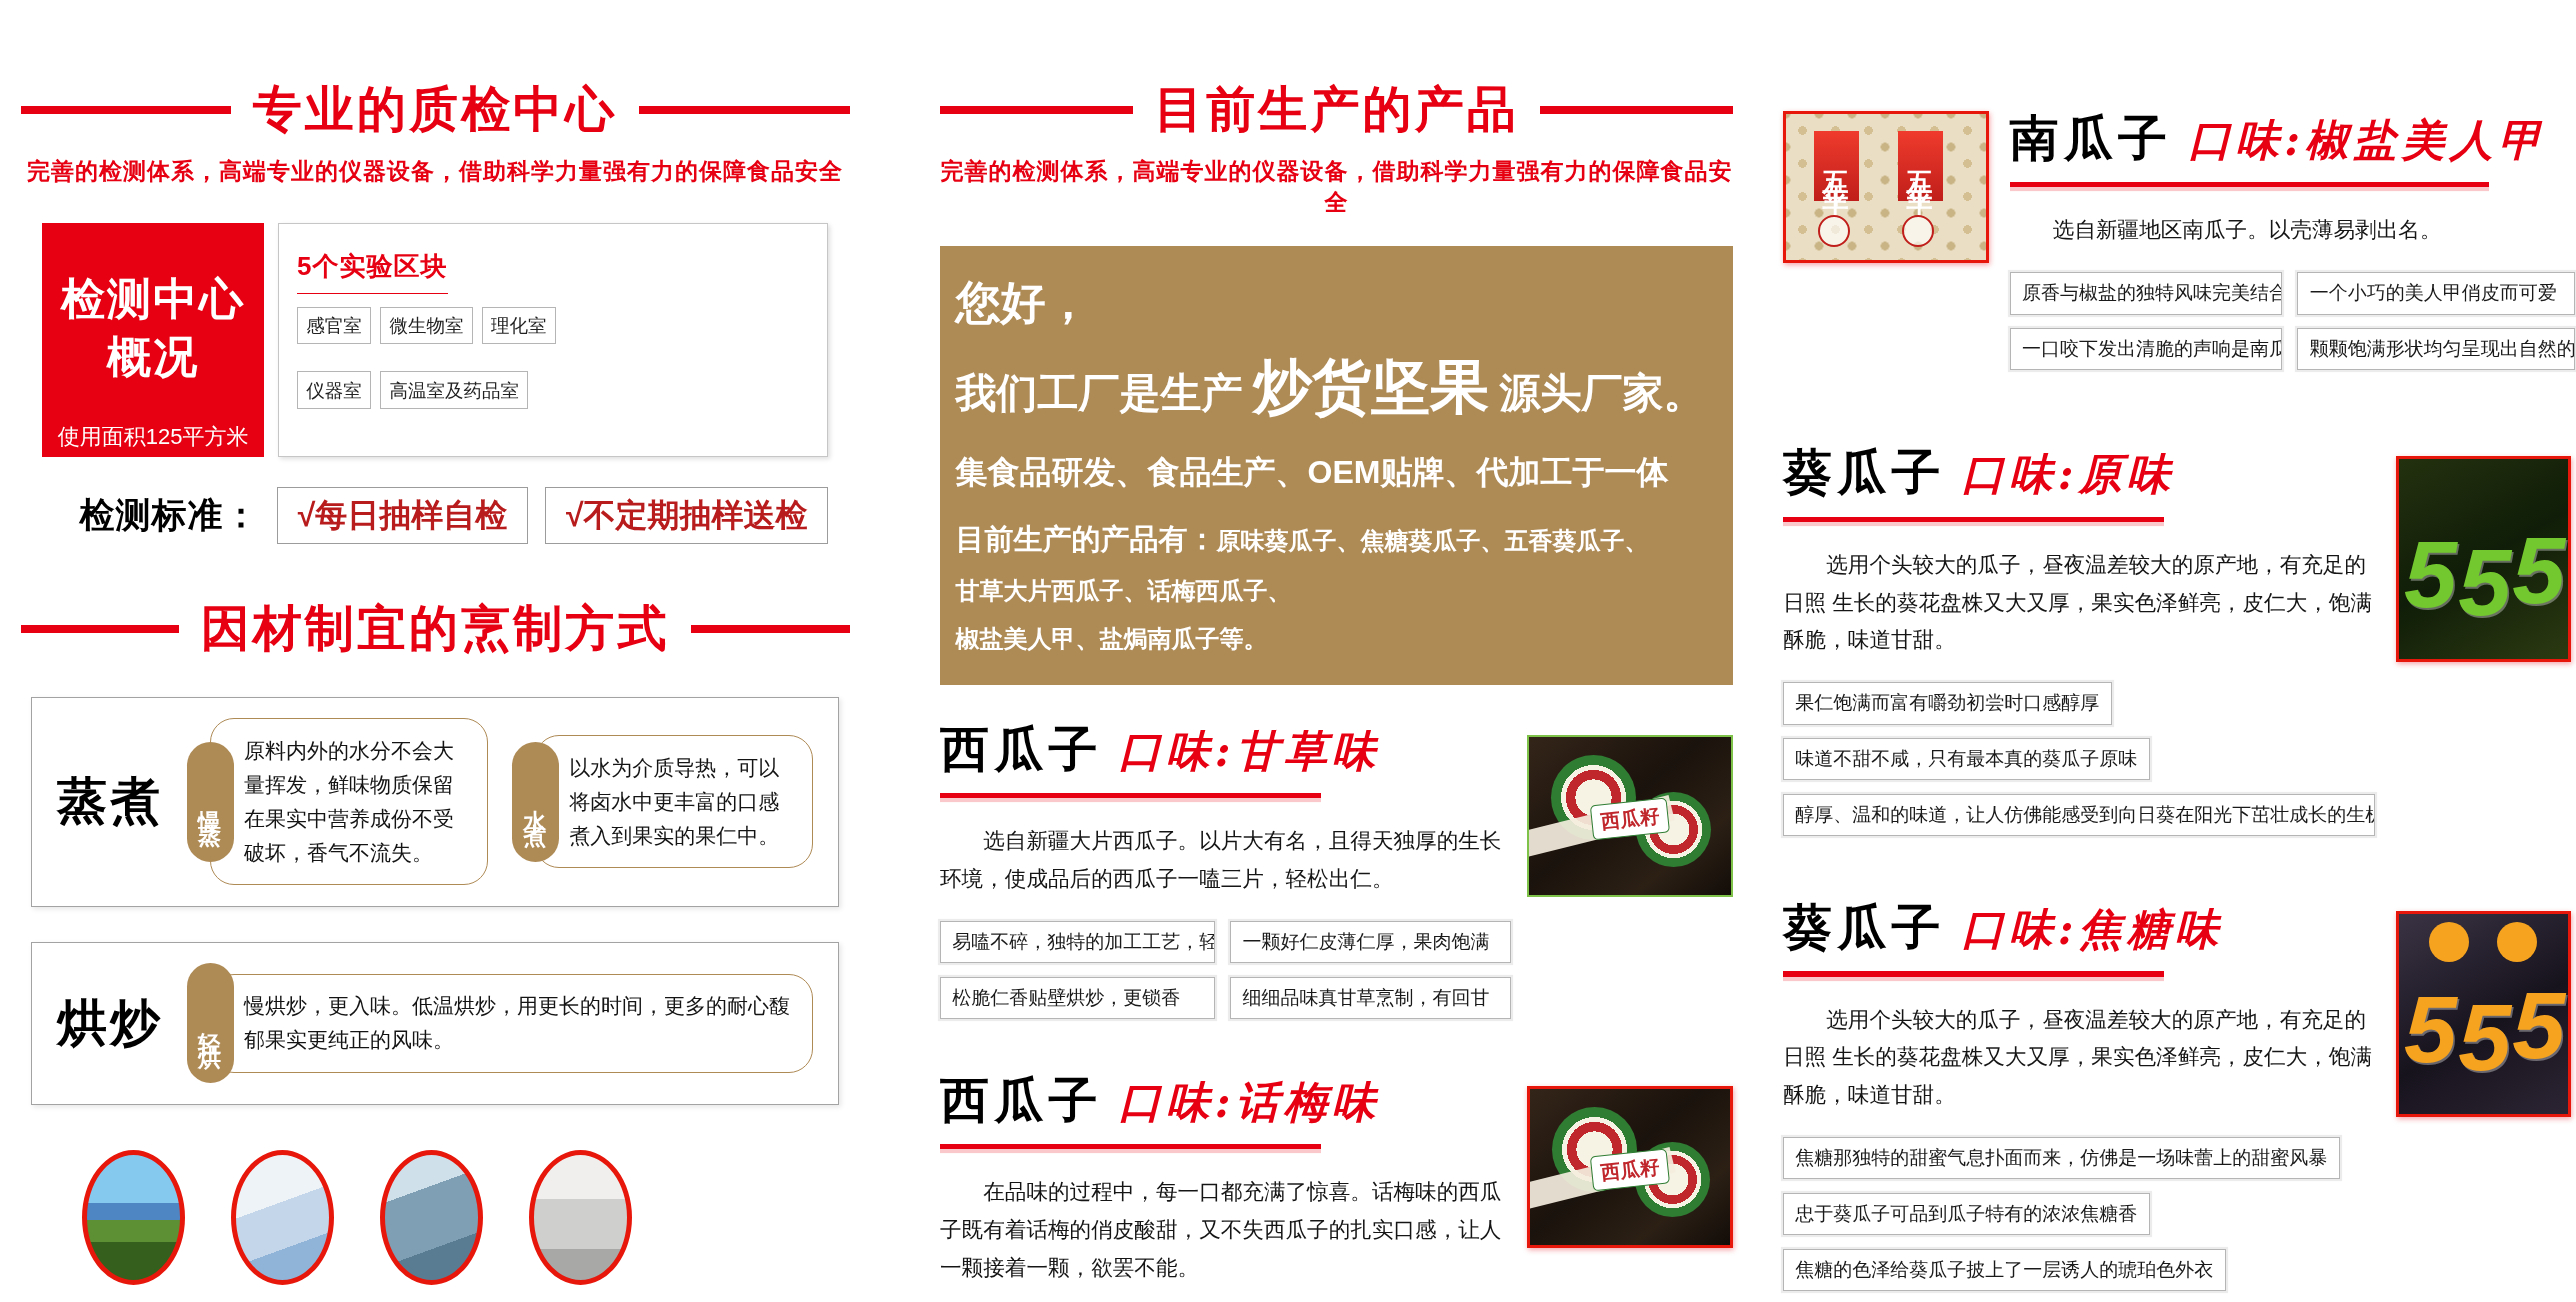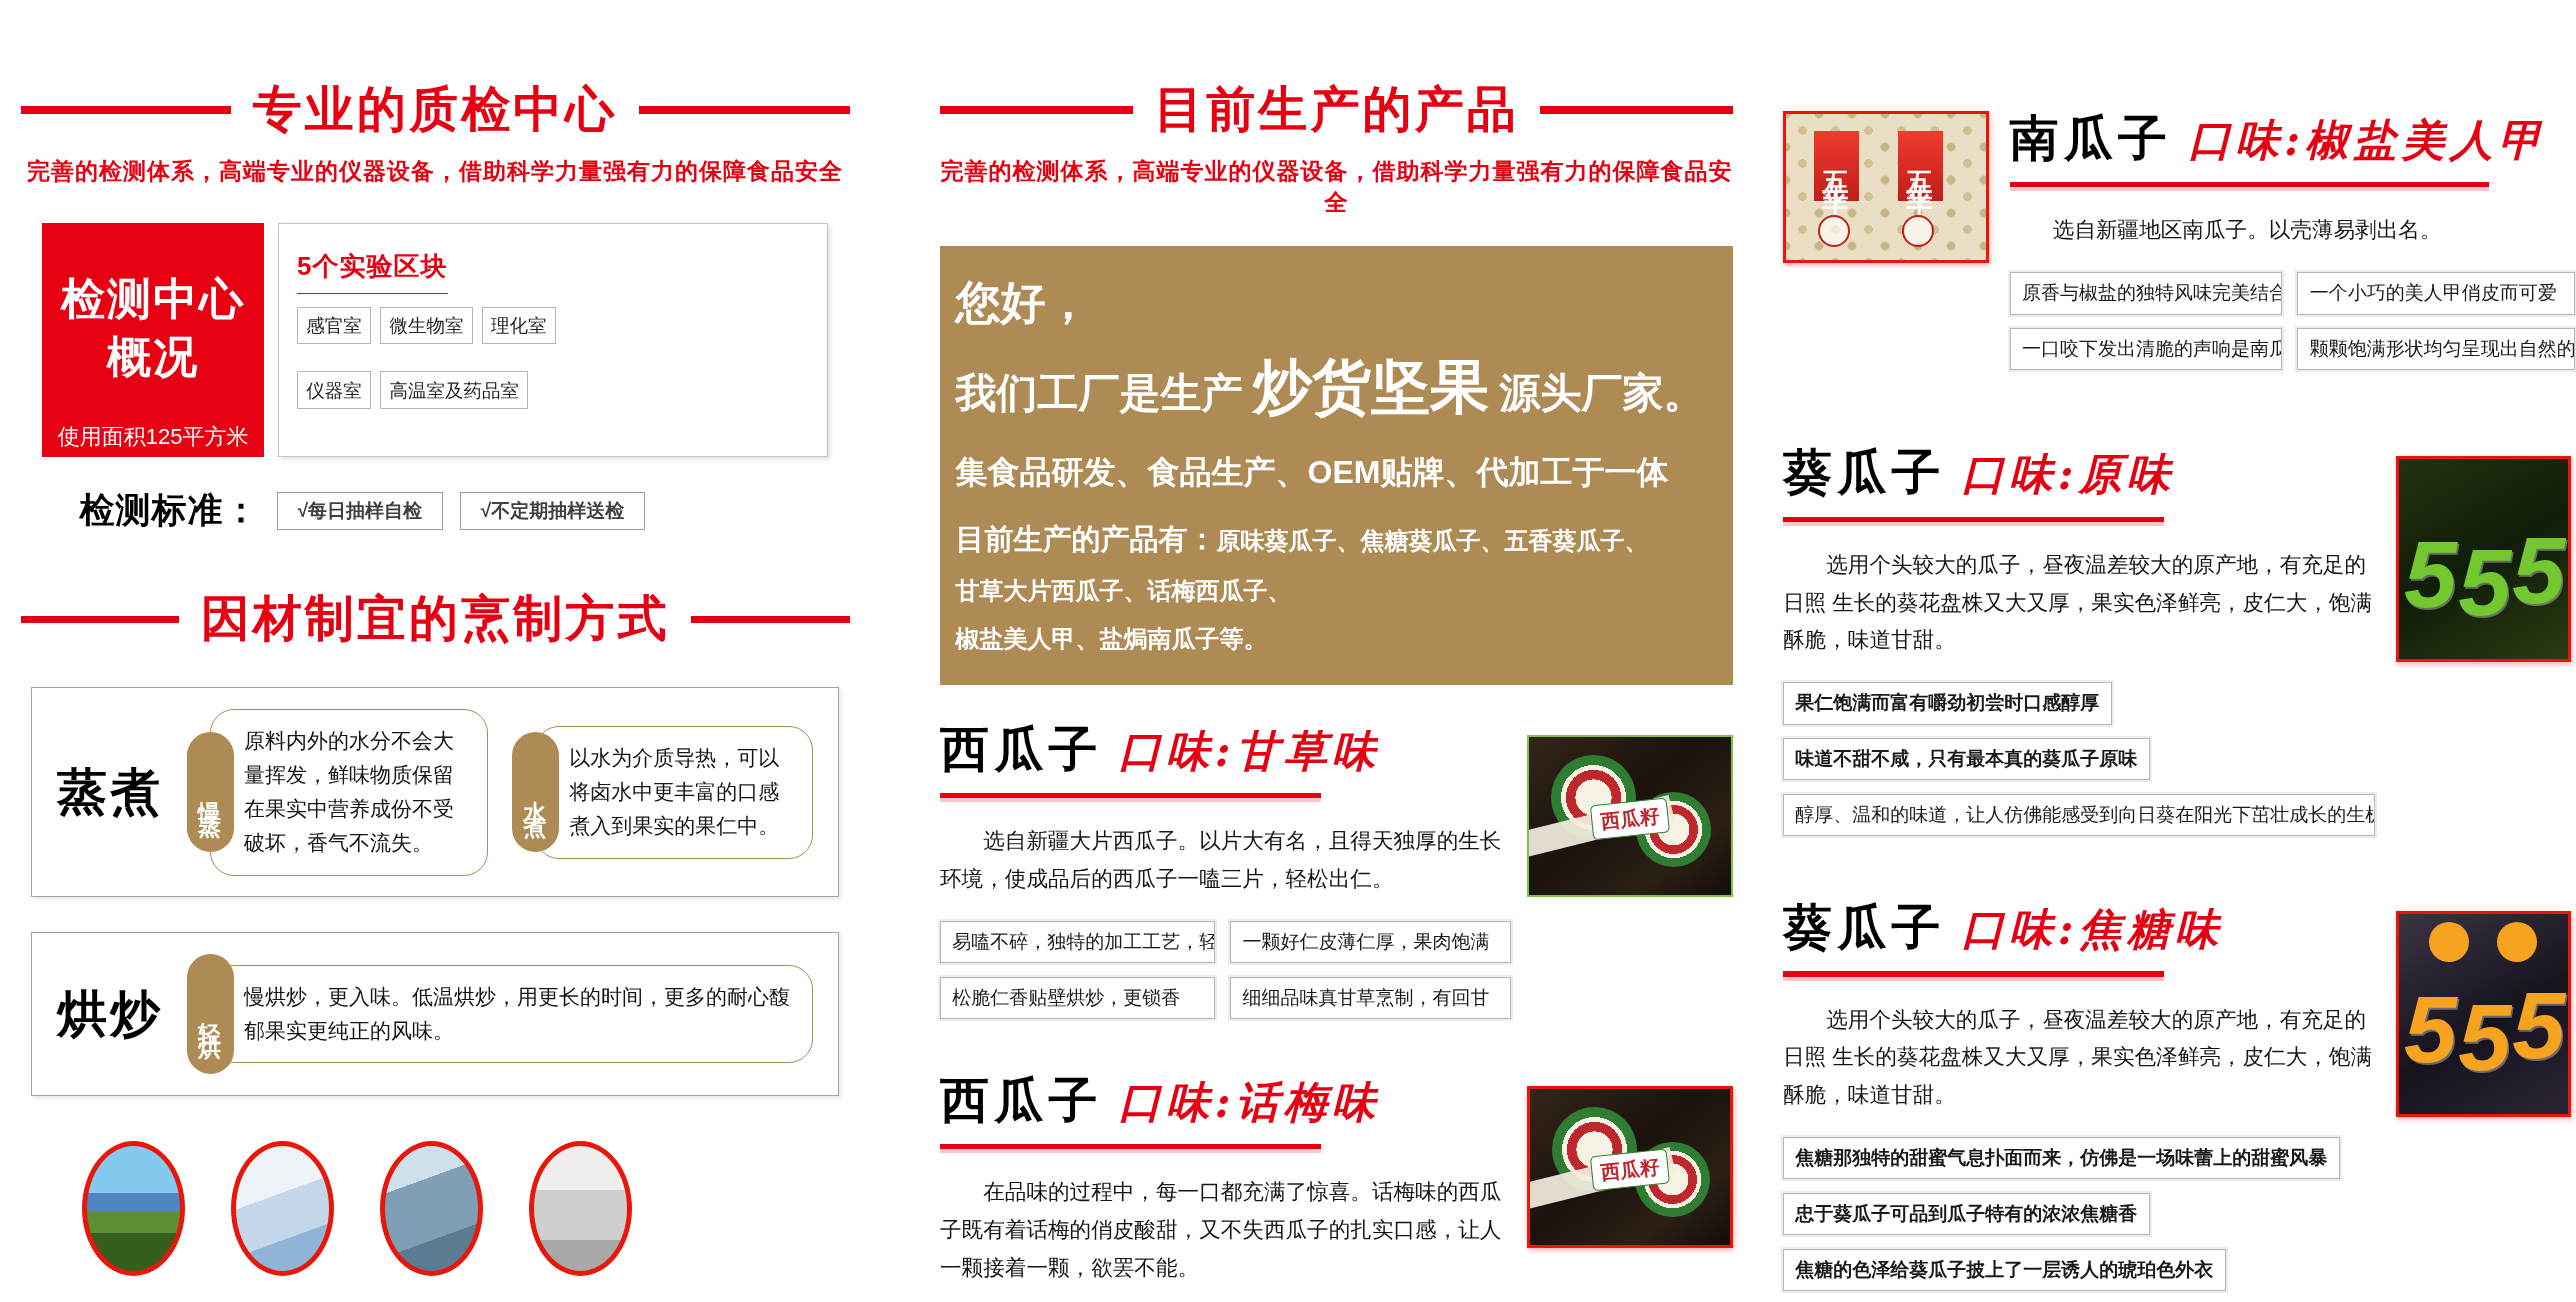--- a/index.html
+++ b/index.html
@@ -33,21 +33,21 @@
   .ov-card .h{display:inline-block;color:var(--red);font-size:26px;font-weight:700;border-bottom:1.5px solid var(--red);padding-bottom:8.2px;letter-spacing:1px;}
   .chip-row{display:flex;flex-wrap:wrap;gap:9.3px;margin-top:13.4px;}
   .chip-row.gap-big{}
   .chip-row.gap-med{margin-top:27px;}
   .chip{border:1px solid var(--chipb);background:#fff;padding:5.2px 8.2px;font-size:18.5px;color:#222;white-space:nowrap;}
   .chip.dots{min-width:49px;text-align:center;}
 
   
   .std-row{display:flex;align-items:center;gap:17.5px;margin:30px 0 0 59px;}
   .std-label{font-size:35px;font-weight:800;color:#000;letter-spacing:1px;}
-  .std-chip{border:1.5px solid #9c9c9c;padding:5.2px 19.6px;font-size:19px;font-weight:600;color:#404040;background:#fff;white-space:nowrap;}
+  .std-chip{border:1.5px solid #9c9c9c;padding:5.2px 19.6px;font-size:32px;font-weight:600;color:#b91c1c;background:#fff;white-space:nowrap;}
 
   
   .sec2{margin-top:52px;}
   .cook-box{margin:35px 10.3px 0;border:1.5px solid #a3a3a3;background:#fff;box-shadow:2.1px 2.1px 5.2px rgba(0,0,0,.10);padding:20.6px 25px;display:flex;align-items:center;gap:24px;}
   .cook-name{font-size:50px;font-weight:900;color:#000;white-space:nowrap;letter-spacing:3.1px;}
   .cook-pair{display:flex;align-items:center;flex:1;min-width:0;}
   .pill{width:47px;height:120px;background:var(--brown);border-radius:24px;color:#fff;font-size:23px;font-weight:600;writing-mode:vertical-rl;text-orientation:upright;display:flex;align-items:center;justify-content:center;letter-spacing:14.4px;padding-top:7.2px;flex-shrink:0;position:relative;z-index:1;}
   .bubble{flex:1;min-width:0;border:1.5px solid var(--brown);border-radius:24px;padding:14.4px 19.6px 14.4px 33px;margin-left:-24px;font-size:21px;line-height:1.62;color:var(--ink);background:#fff;}
 
   
@@ -76,21 +76,21 @@
   .p-head{white-space:nowrap;}
   .p-name{font-family:"DejaVu Serif","Liberation Serif",serif;font-size:49px;font-weight:900;color:#000;letter-spacing:5.2px;}
   .p-flavor{font-family:"DejaVu Serif","Liberation Serif",serif;font-size:43px;font-weight:900;font-style:italic;color:var(--red);margin-left:13.4px;letter-spacing:5.2px;}
   .rule{height:5.2px;background:var(--red);margin-top:10.3px;box-shadow:0 4.1px 0 rgba(230,0,18,.22);}
   .rule.w-mid{width:381px;}
   .rule.w-wide{width:479px;}
   .p-desc{margin-top:24px;font-size:21.6px;line-height:1.75;color:#151515;text-indent:2em;}
   .tags2{display:grid;grid-template-columns:48.5% 49.5%;gap:13.4px 15.5px;margin-top:23px;}
   .tags-flex{display:flex;flex-wrap:wrap;gap:13.4px 15.5px;margin-top:23px;}
   .tag{border:1px solid var(--chipb);box-shadow:0 0 0 2.1px #ececec;background:#fff;padding:7.2px 11.3px;font-size:19px;color:#1a1a1a;white-space:nowrap;overflow:hidden;}
-  .tag.fit{width:fit-content;max-width:100%;font-weight:bold;}
+  .tag.fit{width:fit-content;max-width:100%;}
   .tag.full{width:100%;}
   .m1{margin-top:32px;}
   .m2{margin-top:49px;}
   .rp2{margin-top:70px;}
   .rp3{margin-top:59px;}
 
   
   .photo{flex-shrink:0;position:relative;overflow:hidden;}
   .frame-red{border:3.1px solid var(--red2);box-shadow:1px 2.1px 5.2px rgba(230,0,18,.35);}
   .frame-green{border:2.6px solid #7fc24a;}

